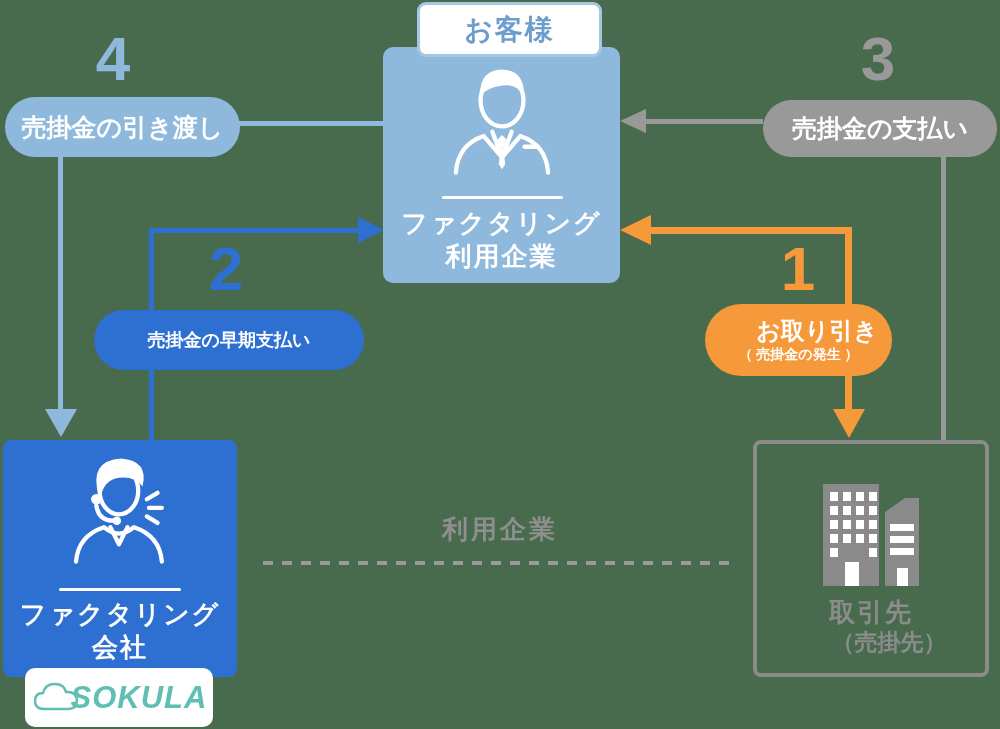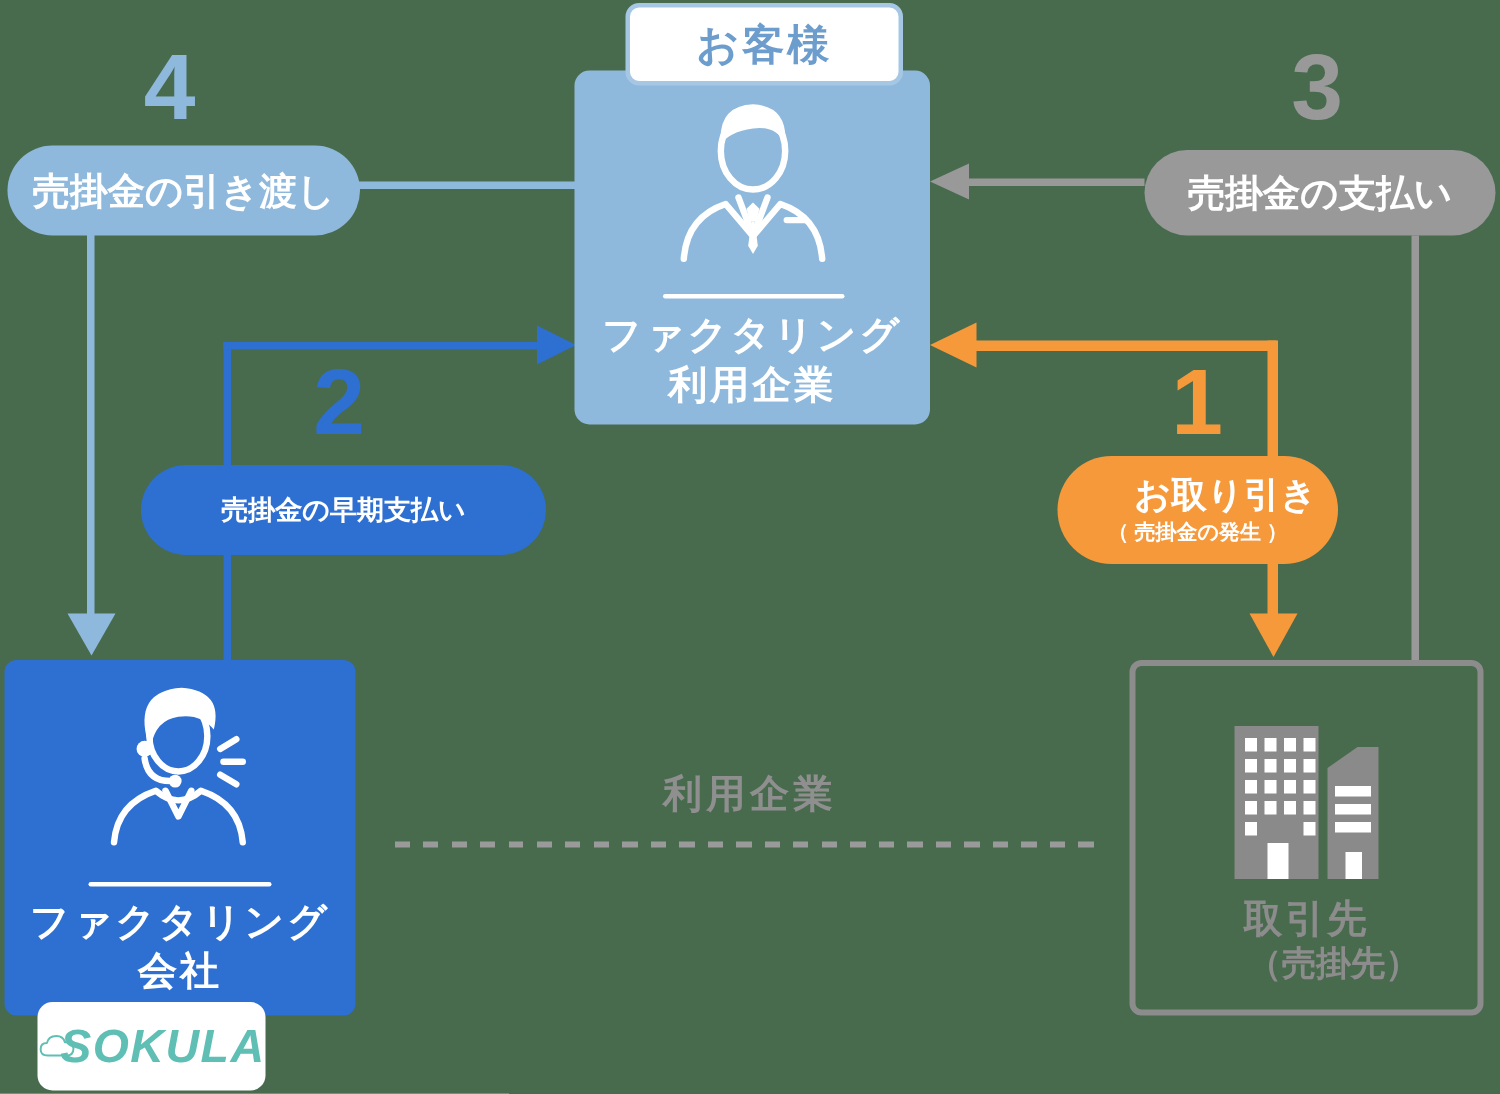--- a/index.html
+++ b/index.html
@@ -54,21 +54,21 @@
   .a1down{left:833px;top:409px;width:0;height:0;border-left:16px solid transparent;border-right:16px solid transparent;border-top:29px solid #F6993B;}
   
   .relation-label{left:380px;top:512px;width:240px;text-align:center;color:#8F8F8F;font-size:26px;font-weight:bold;letter-spacing:3px;}
   .dashed-line{left:263px;top:561px;width:475px;height:4px;
     background:repeating-linear-gradient(90deg,#9A9A9A 0 10px,transparent 10px 19px);}
   
   .factoring-box{left:3px;top:440px;width:234px;height:237px;background:#2E6FD2;border-radius:8px;}
   .factoring-box svg.operator{position:absolute;left:50%;top:14px;transform:translateX(-50%);}
   .factoring-box .box-divider{left:56px;top:148px;width:122px;}
   .factoring-box .box-name{top:158px;font-size:26px;line-height:33px;letter-spacing:2px;}
-  .sokula-card{left:25px;top:668px;width:152px;height:59px;background:#ffffff;border-radius:10px;
+  .sokula-card{left:25px;top:668px;width:188px;height:59px;background:#ffffff;border-radius:10px;
     display:flex;align-items:center;justify-content:center;gap:2px;}
   .sokula-text{color:#5FBFB4;font-size:31px;font-weight:bold;font-style:italic;letter-spacing:1px;margin-left:-14px;}
   
   .partner-box{left:753px;top:440px;width:236px;height:237px;border:4px solid #8C8C8C;border-radius:8px;box-sizing:border-box;}
   .partner-box svg.buildings{position:absolute;left:50%;top:40px;transform:translateX(-50%);}
   .partner-box .box-name{top:153px;color:#8C8C8C;}
   .partner-box .box-name .l1{font-size:26px;line-height:31px;letter-spacing:2px;}
   .partner-box .box-name .l2{font-size:23px;line-height:28px;margin-left:36px;}
 </style>
 </head>

